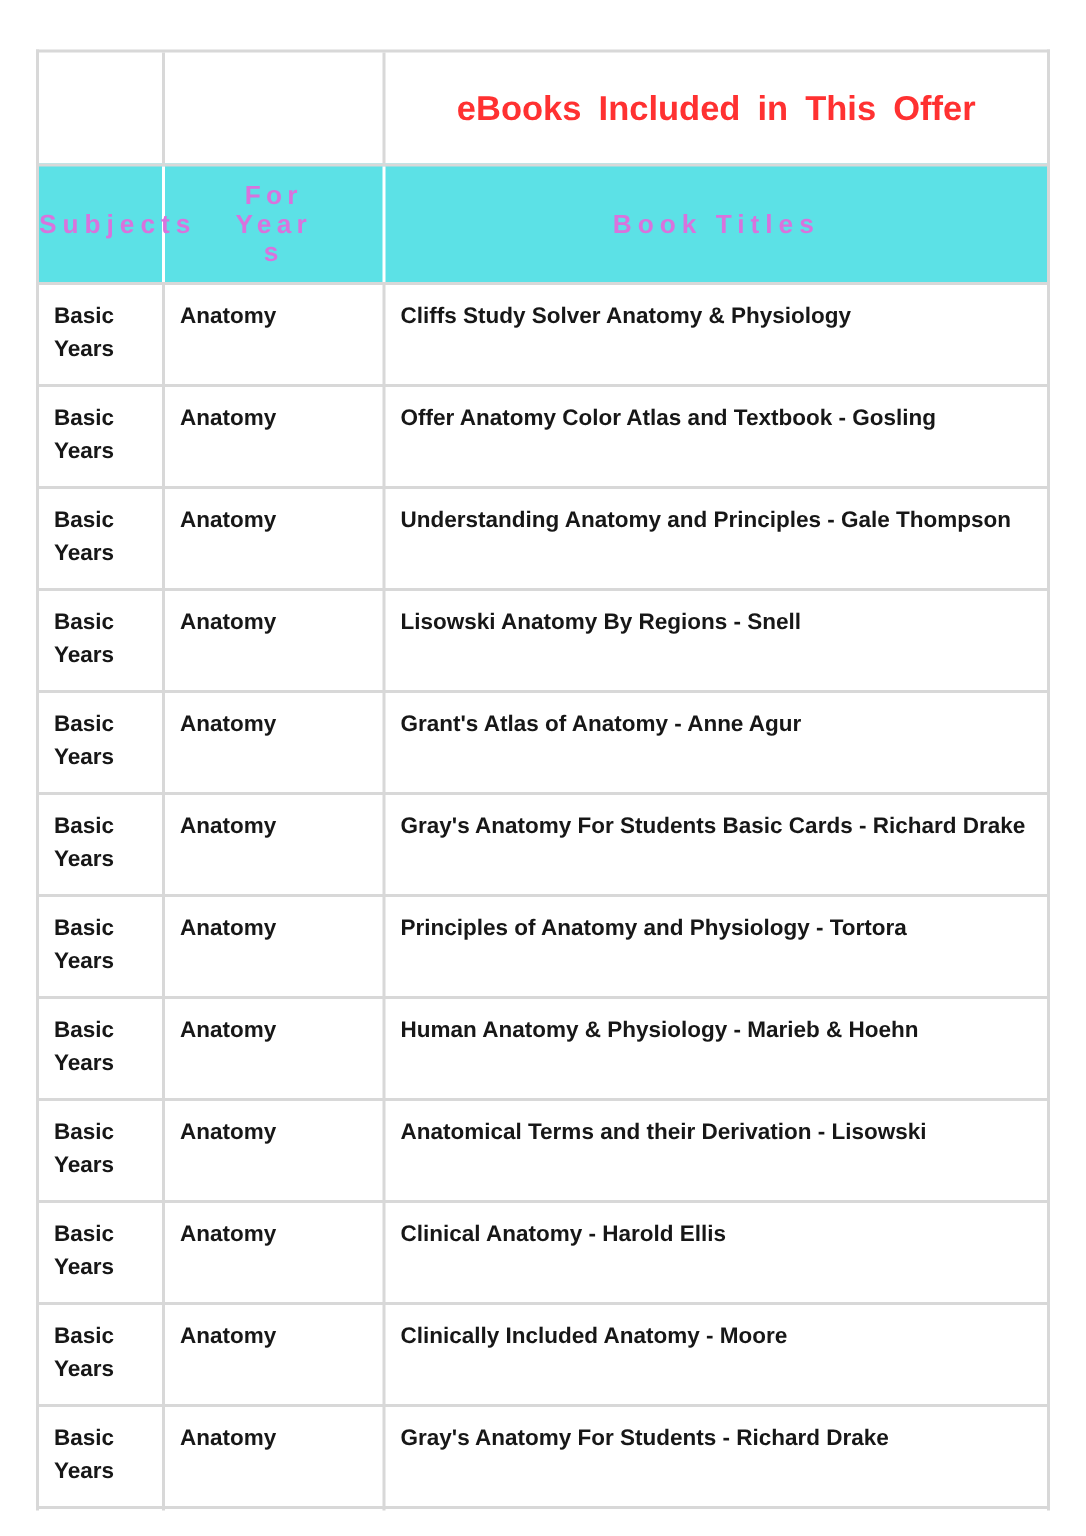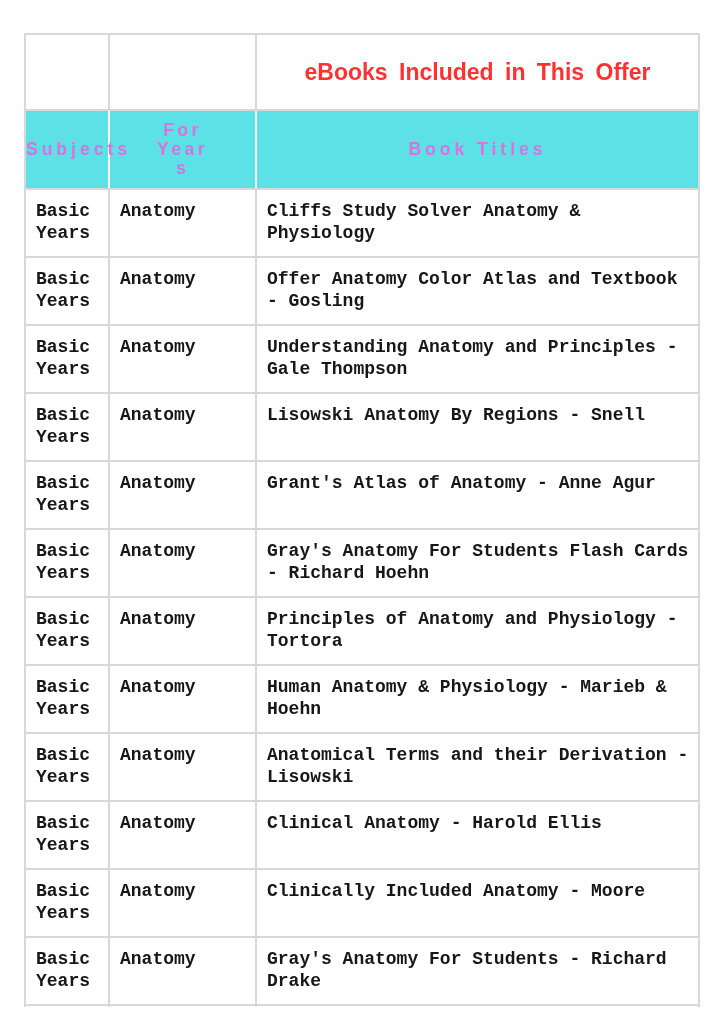--- a/index.html
+++ b/index.html
@@ -79,24 +79,23 @@
   
   .data-row{
     height:68px;
     border-top:2px solid var(--border);
   }
   .data-row .c1,
   .data-row .c2{border-right:2px solid var(--border);}
   .body-cell{
     padding:10px 4px 0 10px;
     font-weight:700;
-    font-size:18px;
+    font-size:15px;
     line-height:22px;
     color:var(--body-text);
-    font-family:Liberation Mono, monospace;
   }
 
   
   .stub-row{
     height:3px;
     border-top:2px solid var(--border);
   }
   .stub-row .c1,
   .stub-row .c2{border-right:2px solid var(--border);}
 </style>
@@ -150,21 +149,21 @@
 
   <div class="row data-row">
     <div class="cell c1 body-cell">Basic Years</div>
     <div class="cell c2 body-cell">Anatomy</div>
     <div class="cell c3 body-cell">Grant's Atlas of Anatomy - Anne Agur</div>
   </div>
 
   <div class="row data-row">
     <div class="cell c1 body-cell">Basic Years</div>
     <div class="cell c2 body-cell">Anatomy</div>
-    <div class="cell c3 body-cell">Gray's Anatomy For Students Flash Cards - Richard Hoehn</div>
+    <div class="cell c3 body-cell">Gray's Anatomy For Students Basic Cards - Richard Drake</div>
   </div>
 
   <div class="row data-row">
     <div class="cell c1 body-cell">Basic Years</div>
     <div class="cell c2 body-cell">Anatomy</div>
     <div class="cell c3 body-cell">Principles of Anatomy and Physiology - Tortora</div>
   </div>
 
   <div class="row data-row">
     <div class="cell c1 body-cell">Basic Years</div>

